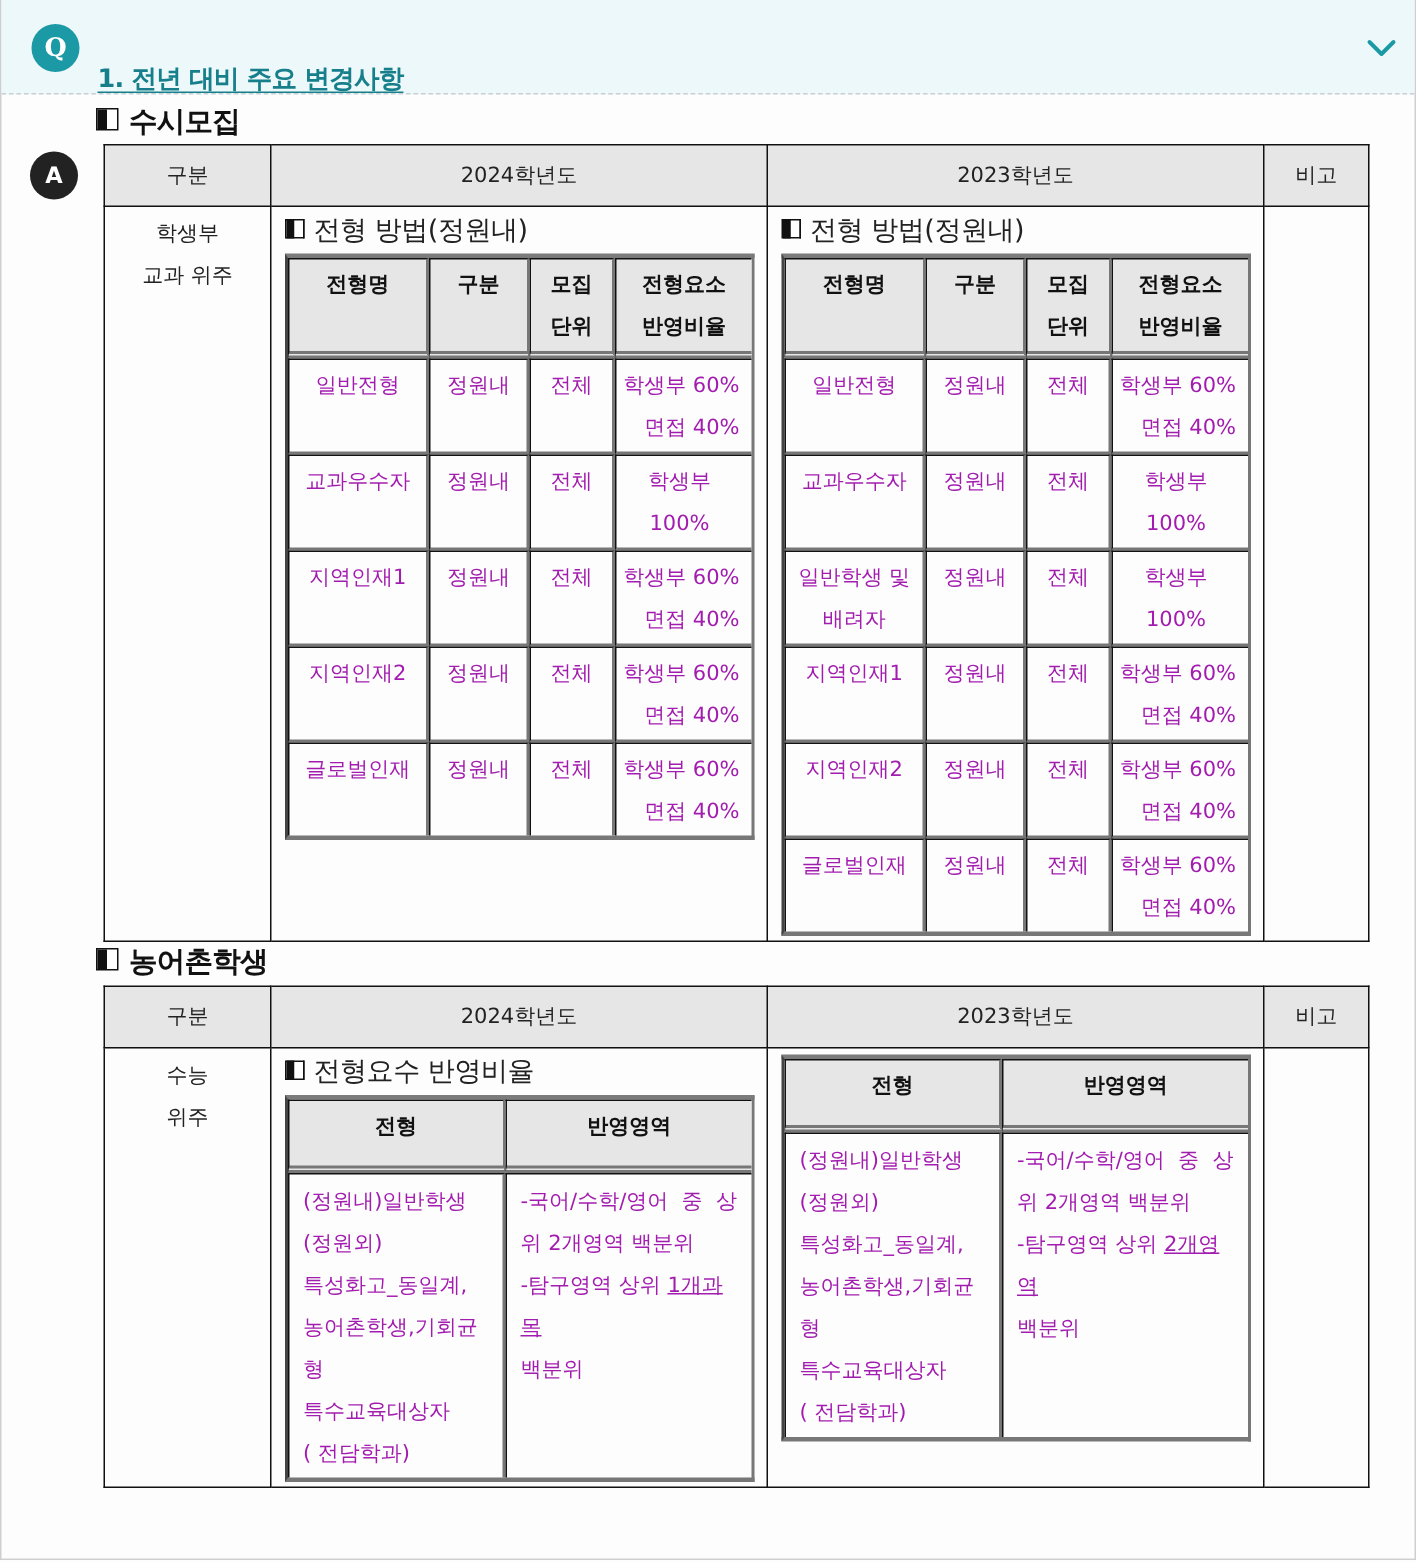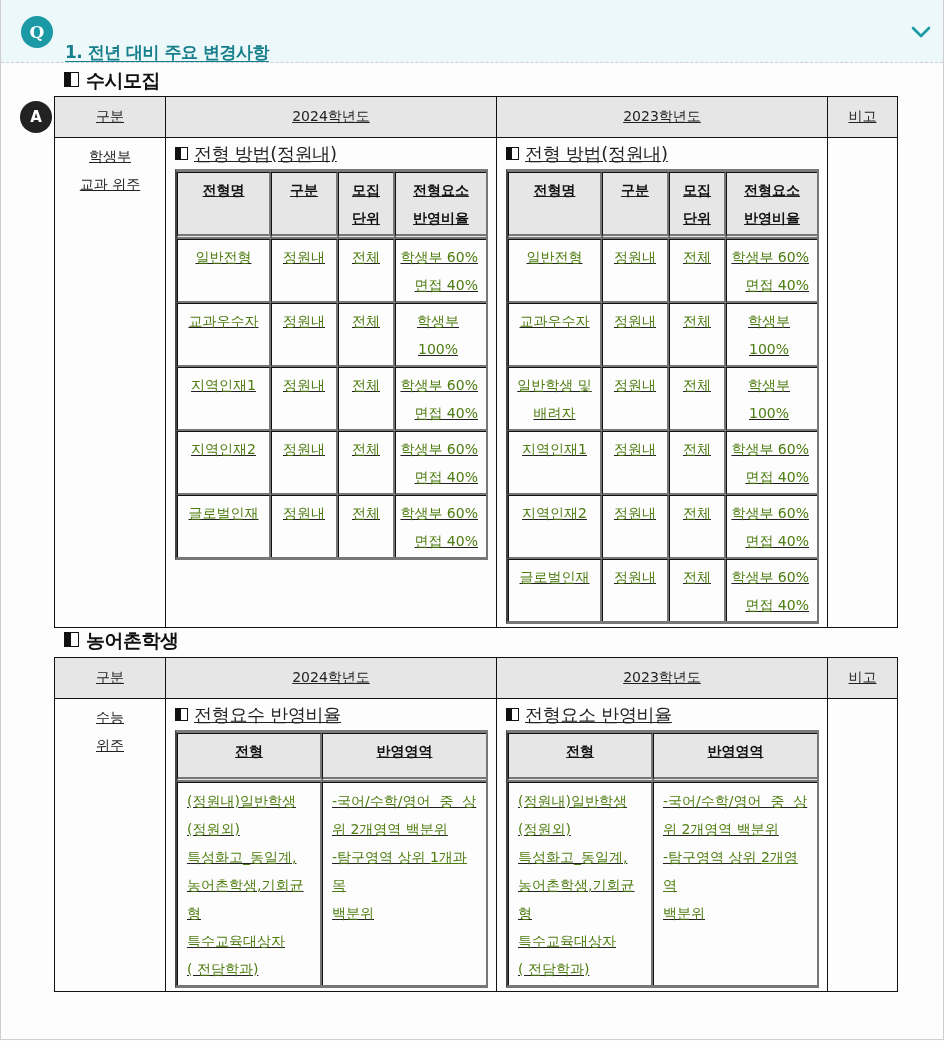--- a/index.html
+++ b/index.html
@@ -27,23 +27,22 @@
     background:#222; color:#fff; font-weight:bold; font-size:15px; line-height:32px; text-align:center;
   }
   .sec-title {
     position:absolute; left:64px; font-size:19px; font-weight:bold; color:#111; letter-spacing:-0.5px;
   }
   .sq { display:inline-block; width:12px; height:12px; border:1px solid #111; vertical-align:middle;
         background:linear-gradient(90deg,#111 0 50%,#fff 50% 100%); margin-right:6px; position:relative; top:-2px; }
   .sec-title .sq { width:13px; height:13px; margin-right:7px; }
 
   table.outer {
-    position:absolute; left:54px; border-collapse:collapse; width:843px; table-layout:fixed;
+    position:absolute; left:69px; border-collapse:collapse; width:843px; table-layout:fixed;
     font-size:14px;
-    text-decoration:underline;
   }
   table.outer th, table.outer td { border:1.5px solid #111; }
   table.outer th { background:#e6e6e6; font-weight:normal; height:38px; color:#222; }
   table.outer td { vertical-align:top; }
   td.gubun { text-align:center; line-height:28px; padding-top:4px; color:#222; }
   td.year-cell { padding:4px 8px 3px 9px; }
   .sub-title { font-size:18px; line-height:24px; margin-bottom:3px; letter-spacing:-0.3px; }
   .sub-title .sq { width:11px; height:11px; }
 
   table.inner {
@@ -52,21 +51,21 @@
     font-size:14px;
   }
   table.inner th, table.inner td { border-right:2px solid #777; border-bottom:2px solid #777; text-align:center; vertical-align:top; }
   table.inner th:last-child, table.inner td:last-child { border-right:none; }
   table.inner tr:last-child td { border-bottom:none; }
   table.inner thead th {
     background:#e6e6e6; font-weight:bold; line-height:28px; padding:3px 2px 2px; color:#111;
     border-bottom:5px double #777;
     text-align:center;
   }
-  table.inner td { line-height:28px; padding:3px 2px 2px; color:#4d7c0f;margin-left:44px; }
+  table.inner td { line-height:28px; padding:3px 2px 2px; color:#a21caf;margin-left:44px; }
   table.inner.wide th { line-height:28px; padding:3px 2px 2px; }
   table.inner.wide td { text-align:left; padding:4px 8px 2px 9px; }
   .u { text-decoration:underline; }
 </style>
 </head>
 <body>
 
 <div class="frame"></div>
 
 <div class="q-band">
@@ -345,21 +344,20 @@
                   <div><span style="white-space: pre;">-국어/수학/영어  중  상</span></div>
                   <div><span style="white-space: pre;">위 2개영역 백분위</span></div>
                   <div><span style="white-space: pre;">-탐구영역 상위 </span><span class="u">1개과목</span></div>
                   <div><span style="white-space: pre;">백분위</span></div>
                 </td>
           </tr>
             </tbody>
         </table>
       </td>
       <td class="year-cell">
-        <div class="sub-title"><span class="sq"></span><span>전형요소 반영비율</span></div>
         <table class="inner wide">
           <colgroup>
               <col style="width:145px">
               <col>
             </colgroup>
           <thead>
               <tr>
             <th>전형</th>
             <th>반영영역</th>
           </tr>

